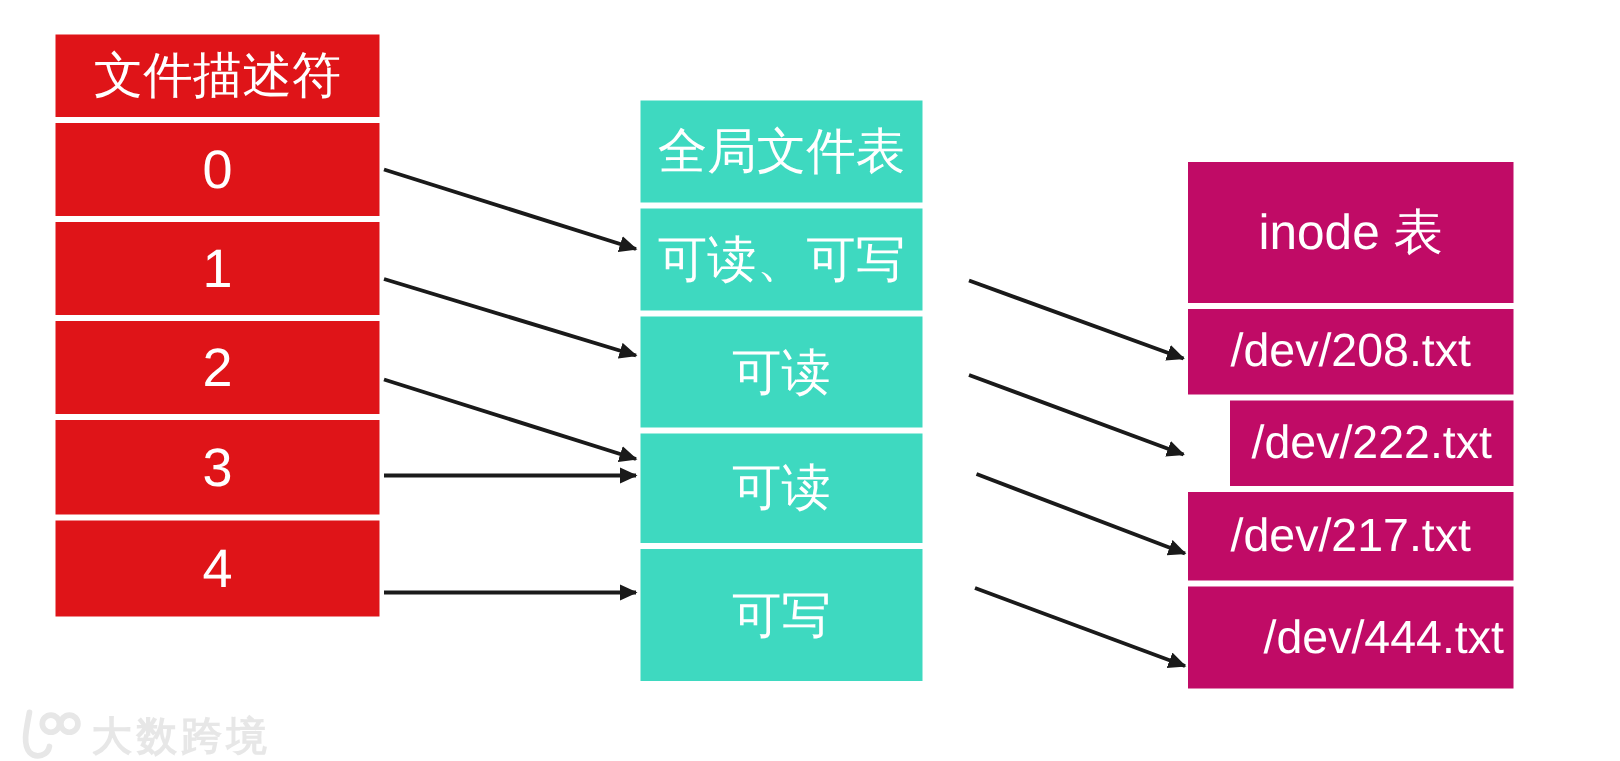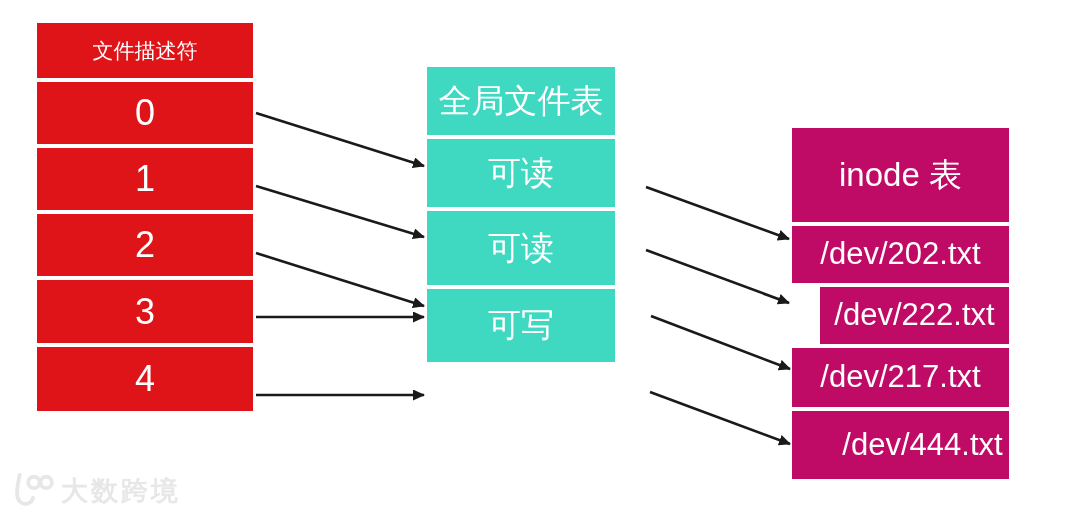--- a/index.html
+++ b/index.html
@@ -10,38 +10,38 @@
   .col{position:absolute;display:flex;flex-direction:column;}
   .cell{
     display:flex;align-items:center;justify-content:center;
     color:var(--celltext,#ffffff);text-align:center;line-height:1.1;
   }
   .cell + .cell{margin-top:4px;}
 
   
   .fd{left:37px;top:23px;width:216px;}
   .fd .cell{background:var(--red,#df1418);font-size:36px;}
-  .fd .cell:nth-child(1){height:55px;font-size:21px;}
+  .fd .cell:nth-child(1){height:55px;font-size:33px;}
   .fd .cell:nth-child(2){height:62px;}
   .fd .cell:nth-child(3){height:62px;}
   .fd .cell:nth-child(4){height:62px;}
   .fd .cell:nth-child(5){height:63px;}
   .fd .cell:nth-child(6){height:64px;}
 
   
   .gft{left:427px;top:67px;width:188px;}
   .gft .cell{background:var(--teal,#3ed9c0);font-size:33px;}
   .gft .cell:nth-child(1){height:68px;}
   .gft .cell:nth-child(2){height:68px;}
   .gft .cell:nth-child(3){height:74px;}
   .gft .cell:nth-child(4){height:73px;}
   .gft .cell:nth-child(5){height:88px;}
 
   
-  .inode{left:792px;top:128px;width:217px;}
+  .inode{left:792px;top:108px;width:217px;}
   .inode .cell{background:var(--magenta,#c00b66);font-size:31px;}
   .inode .cell:nth-child(1){height:94px;font-size:33px;}
   .inode .cell:nth-child(2){height:57px;}
   .inode .cell:nth-child(3){height:57px;margin-left:28px;}
   .inode .cell:nth-child(4){height:59px;}
   .inode .cell:nth-child(5){height:68px;padding-left:44px;}
 
   #arrow-layer{position:absolute;left:0;top:0;width:1080px;height:507px;pointer-events:none;}
   #arrow-layer line{stroke:var(--arrow,#1a1a1a);stroke-width:2.6;}
 
@@ -62,28 +62,29 @@
     <div class="cell">文件描述符</div>
     <div class="cell">0</div>
     <div class="cell">1</div>
     <div class="cell">2</div>
     <div class="cell">3</div>
     <div class="cell">4</div>
   </div>
 
   <div class="col gft">
     <div class="cell">全局文件表</div>
+    <div class="cell">可读、可写</div>
     <div class="cell">可读</div>
     <div class="cell">可读</div>
     <div class="cell">可写</div>
   </div>
 
   <div class="col inode">
     <div class="cell">inode 表</div>
-    <div class="cell">/dev/202.txt</div>
+    <div class="cell">/dev/208.txt</div>
     <div class="cell">/dev/222.txt</div>
     <div class="cell">/dev/217.txt</div>
     <div class="cell">/dev/444.txt</div>
   </div>
 
   <svg id="arrow-layer" viewBox="0 0 1080 507">
     <defs>
       <marker id="ah" markerUnits="userSpaceOnUse" markerWidth="14" markerHeight="12" refX="11" refY="5.5" orient="auto">
         <path d="M0,0 L12,5.5 L0,11 Z" fill="#1a1a1a"></path>
       </marker>

